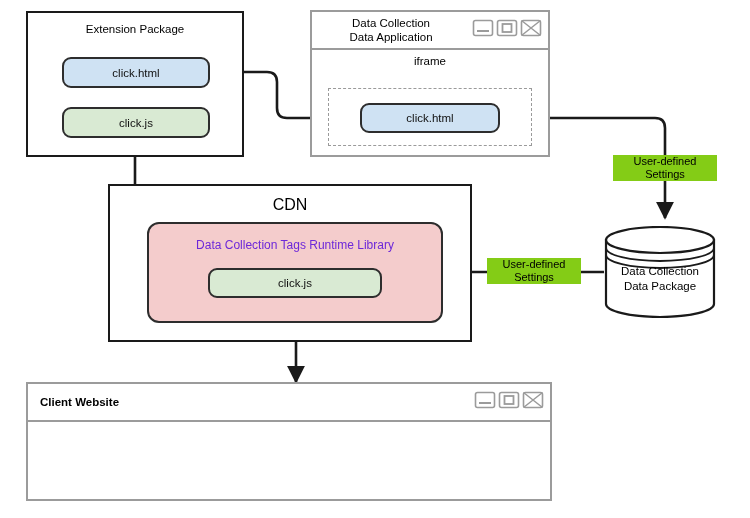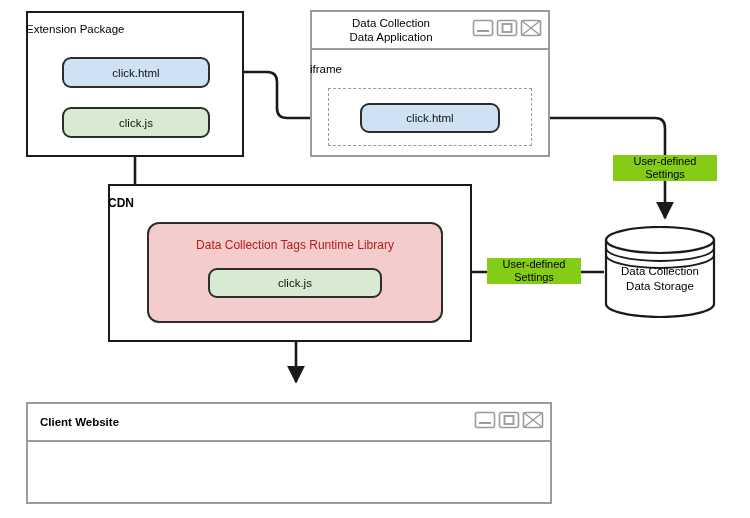--- a/index.html
+++ b/index.html
@@ -23,26 +23,26 @@
   .win-ctrls{position:absolute;right:6px;top:5px;display:flex;gap:2px;}
   .win-ctrls svg{display:block;}
 
   
   .rnode{border-radius:9px;border:2px solid #333;display:flex;
          align-items:center;justify-content:center;font-size:11.5px;color:#111;}
   .rnode.blue{background:#cfe2f3;border-color:#2d2d2d;}
   .rnode.green{background:#d9ead3;border-color:#2d2d2d;border-radius:9px;}
   .rnode.pink{background:#f4cccc;border-color:#2d2d2d;border-radius:12px;
               align-items:flex-start;justify-content:center;}
-  .pink-label{margin-top:14px;font-size:12px;color:#b91c1c;}
+  .pink-label{margin-top:14px;font-size:12px;color:#6d28d9;}
 
   .dashed-box{border:1px dashed #9a9a9a;background:transparent;}
 
-  .sect-label{position:absolute;font-size:11.5px;color:#000;}
-  .sect-label.bold{font-weight:bold;font-size:12px;}
+  .sect-label{position:absolute;font-size:11.5px;color:#000;text-align:center;}
+  .sect-label.bold{font-weight:normal;font-size:16px;}
 
   .edge-label{position:absolute;font-size:11px;line-height:13px;
               color:#000;text-align:center;background:#84cc16;}
 
   .cyl-text{position:absolute;left:0;right:0;text-align:center;
             font-size:11.5px;line-height:15px;color:#000;}
 
   .win-body{position:absolute;left:0;right:0;top:38px;bottom:0;background:#fff;}
 </style>
 </head>
@@ -103,21 +103,21 @@
           <svg width="22" height="22" viewBox="0 0 22 22">
             <rect x="1.5" y="3.5" width="19" height="15" rx="2" fill="none" stroke="#9b9b9b" stroke-width="1.6"></rect>
             <path d="M 1.5 3.5 L 20.5 18.5 M 20.5 3.5 L 1.5 18.5" stroke="#9b9b9b" stroke-width="1.5" fill="none"></path>
           </svg>
         </span>
       </div>
     </div>
     <div class="win-body"></div>
   </div>
 
-  <div class="sect-label" style="left:310px;top:63px;width:240px;">iframe</div>
+  <div class="sect-label" style="left:310px;top:55px;width:240px;">iframe</div>
 
   <div class="node dashed-box" style="left:328px;top:88px;width:204px;height:58px;"></div>
 
   <div class="node rnode blue" style="left:360px;top:103px;width:140px;height:30px;">
     <span>click.html</span>
   </div>
 
   <div class="node plain-box" style="left:108px;top:184px;width:364px;height:158px;"></div>
   <div class="sect-label bold" style="left:108px;top:196px;width:364px;">CDN</div>
 
@@ -130,34 +130,34 @@
   </div>
 
   <svg class="node" style="left:604px;top:226px;width:112px;height:92px;" viewBox="0 0 112 92" xmlns="http://www.w3.org/2000/svg">
     <path d="M 2 14 L 2 78 A 54 13 0 0 0 110 78 L 110 14 Z" fill="#ffffff" stroke="#1a1a1a" stroke-width="2.2"></path>
     <ellipse cx="56" cy="14" rx="54" ry="13" fill="#ffffff" stroke="#1a1a1a" stroke-width="2.2"></ellipse>
     <path d="M 2 22 A 54 13 0 0 0 110 22" fill="none" stroke="#1a1a1a" stroke-width="1.8"></path>
     <path d="M 2 29 A 54 13 0 0 0 110 29" fill="none" stroke="#1a1a1a" stroke-width="1.8"></path>
   </svg>
   <div class="cyl-text" style="left:604px;top:264px;width:112px;">
     <div>Data Collection</div>
-    <div>Data Storage</div>
+    <div>Data Package</div>
   </div>
 
   <div class="edge-label" style="left:613px;top:155px;width:104px;">
     <div>User-defined</div>
     <div>Settings</div>
   </div>
 
   <div class="edge-label" style="left:487px;top:258px;width:94px;">
     <div>User-defined</div>
     <div>Settings</div>
   </div>
 
-  <div class="node window" style="left:26px;top:382px;width:526px;height:102px;margin-top:20px;">
+  <div class="node window" style="left:26px;top:382px;width:526px;height:119px;">
     <div class="window-title">
       <div class="win-title-text win-title-left">Client Website</div>
       <div class="win-ctrls">
         <span>
           <svg width="22" height="22" viewBox="0 0 22 22">
             <rect x="1.5" y="3.5" width="19" height="15" rx="2" fill="none" stroke="#9b9b9b" stroke-width="1.6"></rect>
             <rect x="5" y="13" width="12" height="2" fill="#9b9b9b"></rect>
           </svg>
         </span>
         <span>

